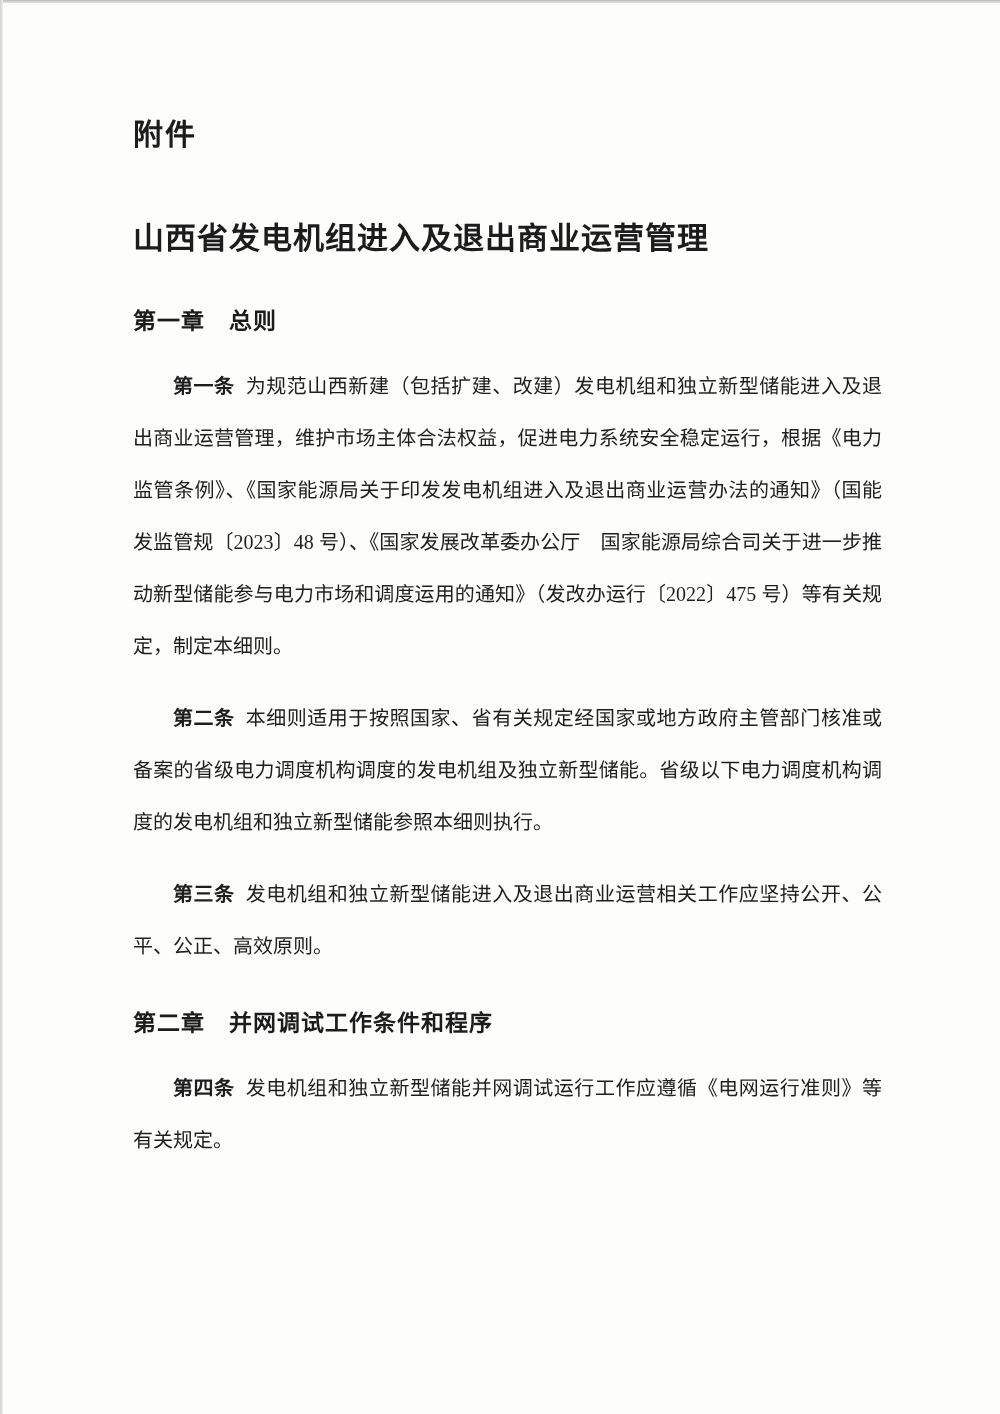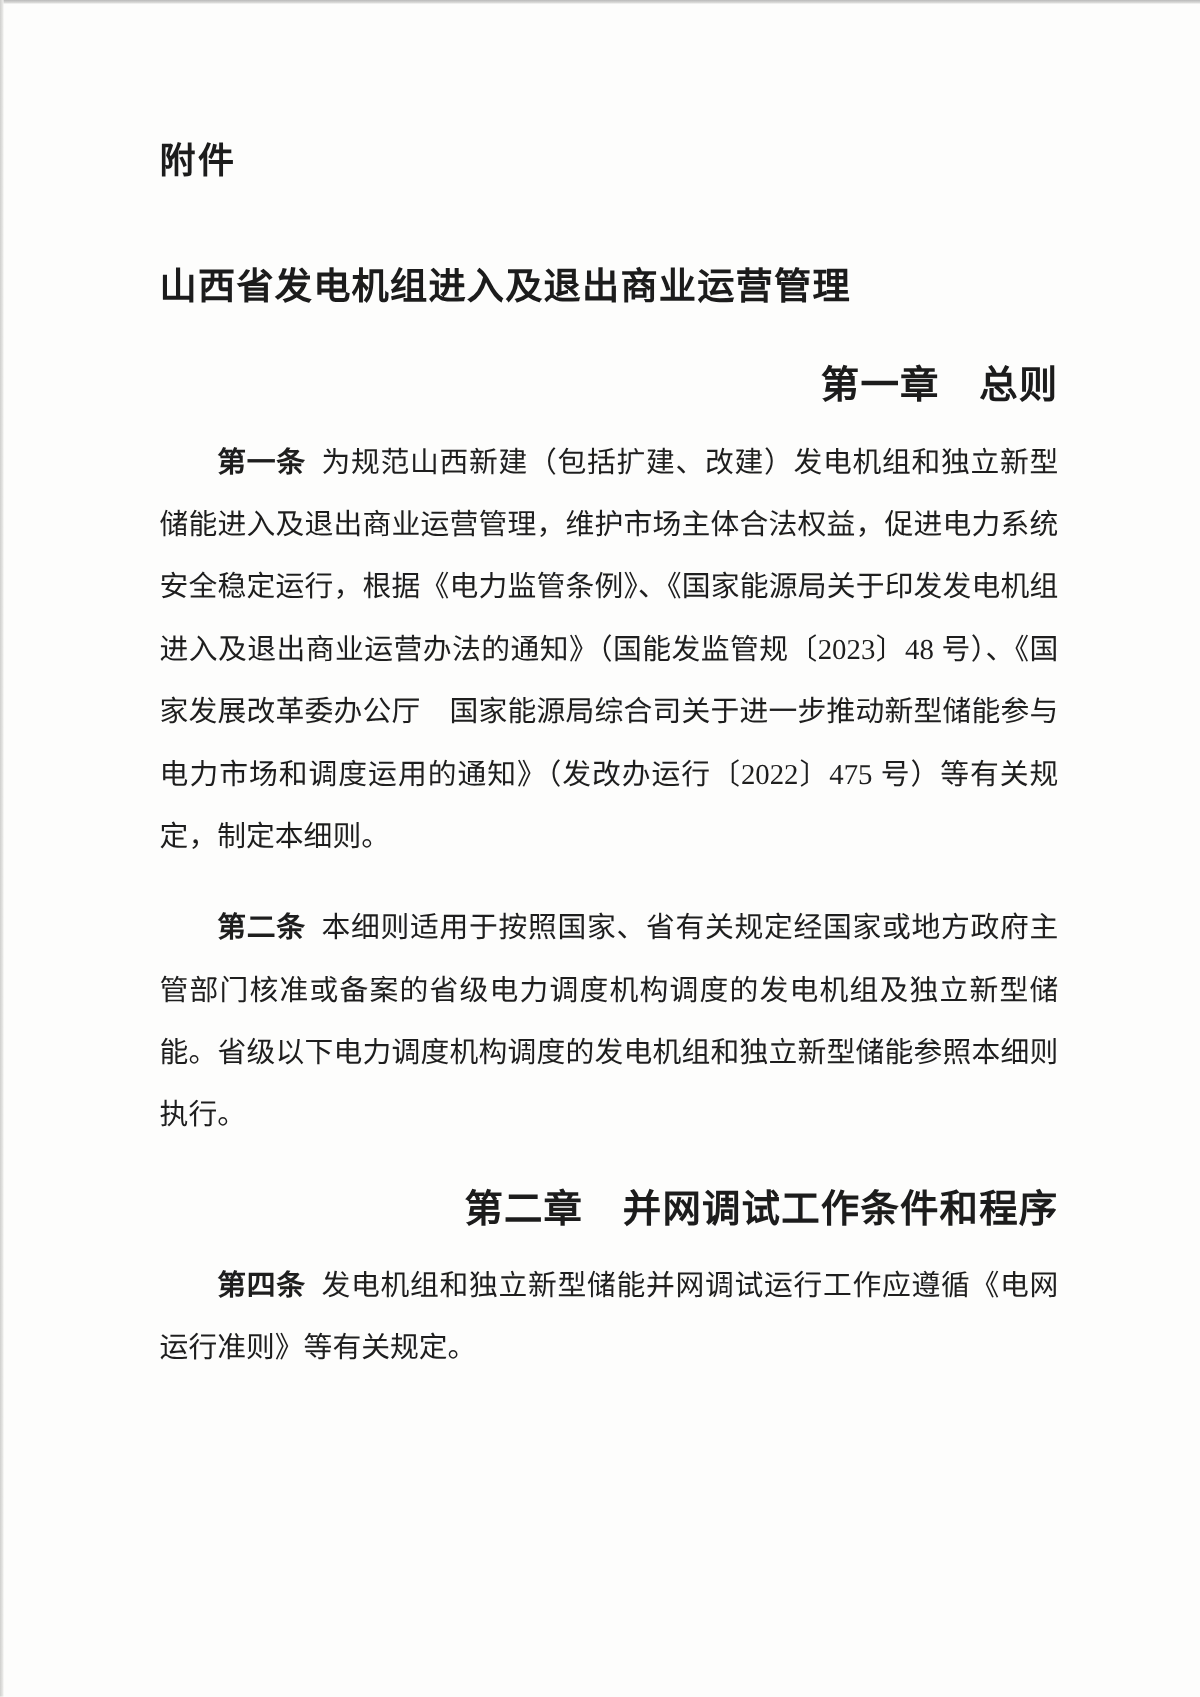--- a/index.html
+++ b/index.html
@@ -38,29 +38,29 @@
     letter-spacing: 2px;
   }
   .doc-title {
     margin-top: 60px;
     text-align: left;
     font-size: 31px;
     line-height: 46px;
     letter-spacing: 1px;
   }
   .chapter-heading {
-    text-align: right;
-    font-size: 32px;
+    text-align: left;
+    font-size: 23px;
     line-height: 46px;
     letter-spacing: 1px;
   }
   .chapter-1 { margin-top: 36px; }
   .chapter-2 { margin-top: 28px; }
   .article {
-    font-size: 24px;
+    font-size: 20px;
     line-height: 52px;
     text-align: justify;
     text-indent: 2em;
     color: #1e1e1e;
   }
   .article-1 { margin-top: 16px; }
   .article-2 { margin-top: 10px; }
   .article-3 { margin-top: 12px; }
   .article-4 { margin-top: 16px; }
   .article .article-label {
@@ -86,20 +86,23 @@
   <div class="chapter-heading chapter-1 heiti">第一章　总则</div>
 
   <p class="article article-1 fangsong">
     <span class="article-label">第一条</span><span>为规范山西新建（包括扩建、改建）发电机组和独立新型储能进入及退出商业运营管理，维护市场主体合法权益，促进电力系统安全稳定运行，根据《电力监管条例》、《国家能源局关于印发发电机组进入及退出商业运营办法的通知》（国能发监管规〔2023〕48 号）、《国家发展改革委办公厅　国家能源局综合司关于进一步推动新型储能参与电力市场和调度运用的通知》（发改办运行〔2022〕475 号）等有关规定，制定本细则。</span>
   </p>
 
   <p class="article article-2 fangsong">
     <span class="article-label">第二条</span><span>本细则适用于按照国家、省有关规定经国家或地方政府主管部门核准或备案的省级电力调度机构调度的发电机组及独立新型储能。省级以下电力调度机构调度的发电机组和独立新型储能参照本细则执行。</span>
   </p>
 
+  <p class="article article-3 fangsong">
+    <span class="article-label">第三条</span><span>发电机组和独立新型储能进入及退出商业运营相关工作应坚持公开、公平、公正、高效原则。</span>
+  </p>
 
   <div class="chapter-heading chapter-2 heiti">第二章　并网调试工作条件和程序</div>
 
   <p class="article article-4 fangsong">
     <span class="article-label">第四条</span><span>发电机组和独立新型储能并网调试运行工作应遵循《电网运行准则》等有关规定。</span>
   </p>
 
 </div>
 
 </body></html>

